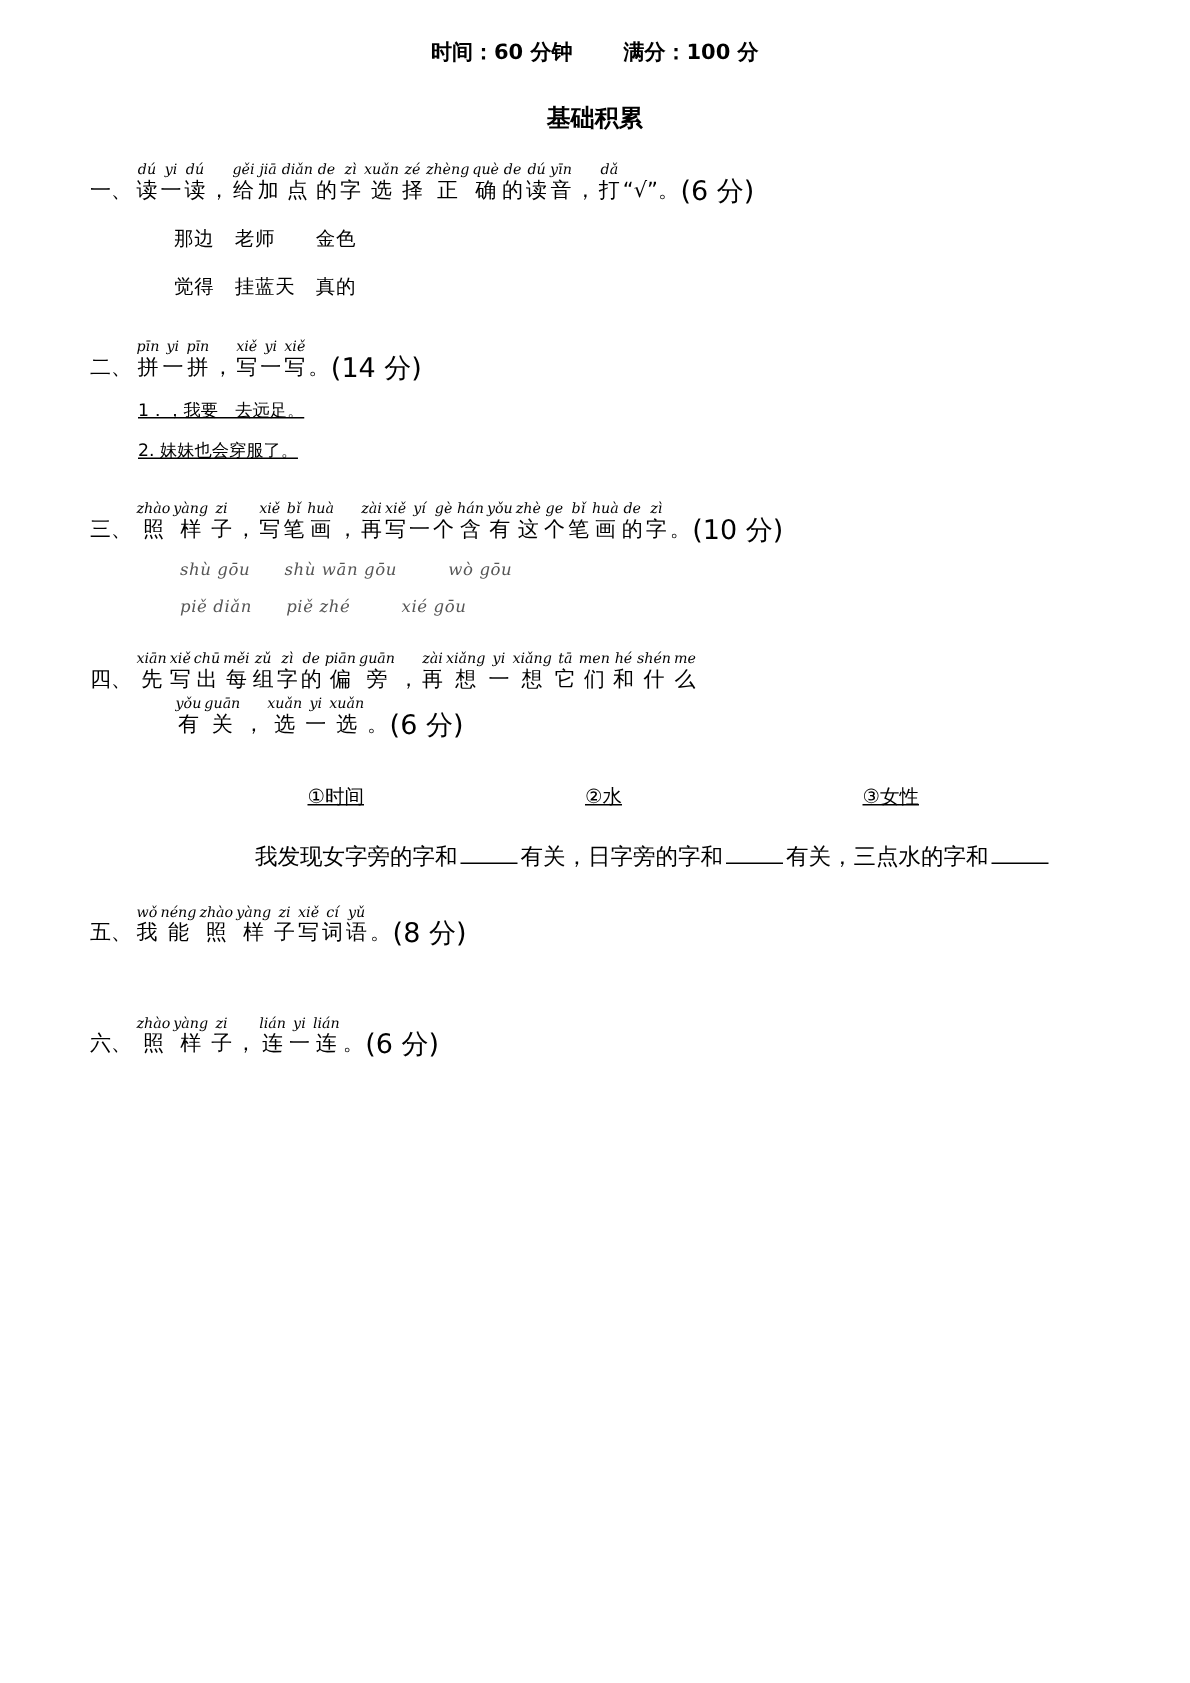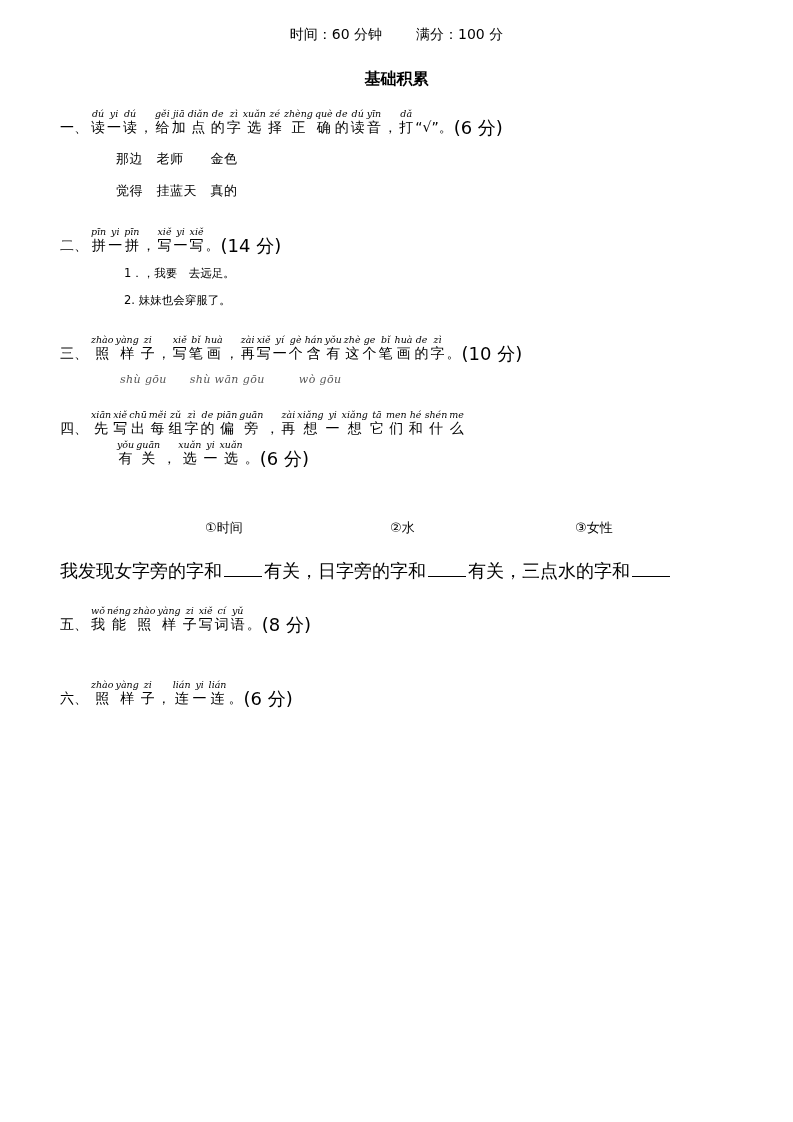--- a/index.html
+++ b/index.html
@@ -26,21 +26,21 @@
     text-align: center;
     font-size: 19px;
     font-weight: bold;
     letter-spacing: 1px;
     margin-top: 131px;
     font-family: "DejaVu Sans", sans-serif;
   }
   .doc-subtitle {
     text-align: center;
     font-size: 14px;
-    font-weight: normal;
+    font-weight: bold;
     margin-top: 26px;
     font-family: "DejaVu Sans", sans-serif;
   }
   .doc-subtitle .gap {
     display: inline-block;
     width: 34px;
   }
   .section-head {
     text-align: center;
     font-size: 16px;
@@ -98,43 +98,46 @@
     font-size: 13px;
     font-family: "DejaVu Sans", sans-serif;
     margin-top: 14px;
     margin-left: 56px;
     letter-spacing: 0.5px;
   }
   .small-line {
     font-size: 11.5px;
     font-family: "DejaVu Sans", sans-serif;
     margin-top: 12px;
-    margin-left: 64px;
+    margin-left: 32px;
+    text-decoration: underline;
   }
   .pinyin-row {
     font-size: 11px;
     font-family: "DejaVu Serif", serif;
     font-style: italic;
     color: #555;
     margin-top: 10px;
     margin-left: 60px;
     letter-spacing: 0.4px;
   }
   .choices-row {
-    margin-top: 52px;
+    margin-top: 30px;
     font-size: 13px;
     font-family: "DejaVu Sans", sans-serif;
     display: flex;
     padding-left: 145px;
+    text-decoration: underline;
   }
   .choices-row .c1 { width: 185px; }
   .choices-row .c2 { width: 185px; }
   .fill-line {
     margin-top: 22px;
-    font-size: 18px;
+    margin-left: 110px;
+    font-size: 15px;
     font-family: Liberation Sans, sans-serif;
   }
   .blank {
     display: inline-block;
     width: 38px;
     border-bottom: 1px solid #000;
     height: 12px;
     margin: 0 2px;
   }
   .fill-line2 {
@@ -372,20 +375,21 @@
             <span class="hz">字</span>
           </span>
           <span class="ruby">
             <span class="py">&nbsp;</span>
             <span class="hz">。</span>
           </span>
         </span>
       <span class="score">(10 分)</span>
     </div>
     <div class="pinyin-row">shù gōu　　shù wān gōu　　　wò gōu</div>
+    <div class="pinyin-row">piě diǎn　　piě zhé　　　xié gōu</div>
   </div>
 
   <div class="ex" style="margin-top:22px;">
     <div class="ex-line">
       <span class="ex-num">四、</span>
       <span class="ruby-run" id="r4">
           <span class="ruby">
             <span class="py">xiān</span>
             <span class="hz">先</span>
           </span>

